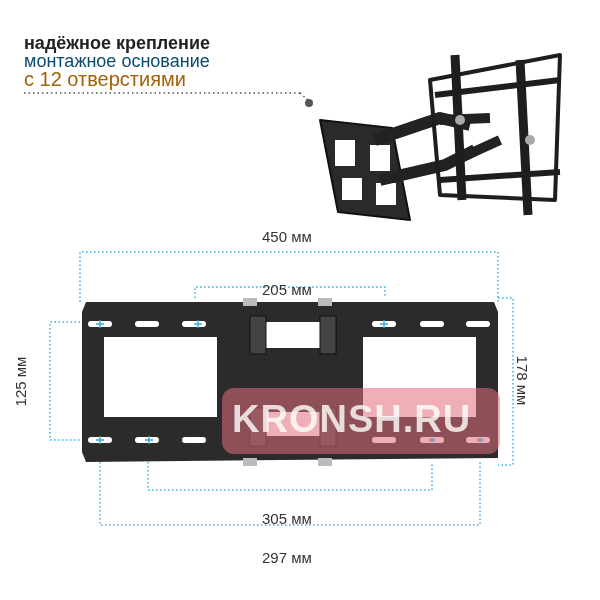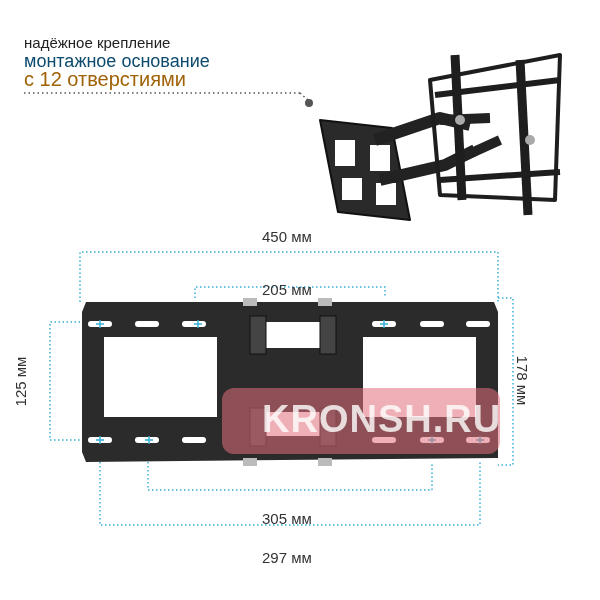--- a/index.html
+++ b/index.html
@@ -1,19 +1,19 @@
 <!DOCTYPE html>
 <html><head>
 <meta charset="utf-8">
 <style>
   html, body { margin:0; padding:0; background:#ffffff; }
   body { width:600px; height:600px; position:relative; overflow:hidden;
          font-family:"Liberation Sans", sans-serif; color:#333; }
   .abs { position:absolute; }
-  .title { left:24px; top:34px; font-size:15px; font-weight:normal; color:#222; line-height:18px; }
+  .title { left:24px; top:34px; font-size:18px; font-weight:bold; color:#222; line-height:18px; }
   .sub1 { left:24px; top:53px; font-size:18px; color:#0c4a6e; line-height:17px; }
   .sub2 { left:24px; top:71px; font-size:20px; color:#a16207; line-height:17px; }
   .dimlabel { font-size:15px; color:#333; white-space:nowrap; }
   svg { position:absolute; left:0; top:0; }
 </style>
 </head>
 <body>
 
 <div class="abs title">надёжное крепление</div>
 <div class="abs sub1">монтажное основание</div>
@@ -107,20 +107,20 @@
       <path d="M428 440 h8 M432 436 v8"></path>
       <path d="M476 440 h8 M480 436 v8"></path>
     </g>
   </g>
 
   <g opacity="0.55">
     <rect x="222" y="388" width="278" height="66" rx="12" fill="#e0707a"></rect>
   </g>
 </svg>
 
-<div class="abs" style="left:232px; top:398px; font-size:38px; font-weight:bold; color:rgba(255,255,255,0.8); letter-spacing:1px;margin-left:30px;">KRONSH.RU</div>
+<div class="abs" style="left:232px; top:398px; font-size:38px; font-weight:bold; color:rgba(255,255,255,0.8); letter-spacing:1px;">KRONSH.RU</div>
 
 <div class="abs dimlabel" style="left:262px; top:228px;text-align:center;">450 мм</div>
 <div class="abs dimlabel" style="left:262px; top:265px;margin-top:16px;">205 мм</div>
 <div class="abs dimlabel" style="left:-4px; top:373px; transform:rotate(-90deg); transform-origin:center;">125 мм</div>
 <div class="abs dimlabel" style="left:498px; top:372px; transform:rotate(90deg); transform-origin:center;">178 мм</div>
 <div class="abs dimlabel" style="left:262px; top:510px;">305 мм</div>
 <div class="abs dimlabel" style="left:262px; top:549px;">297 мм</div>
 
 </body></html>

